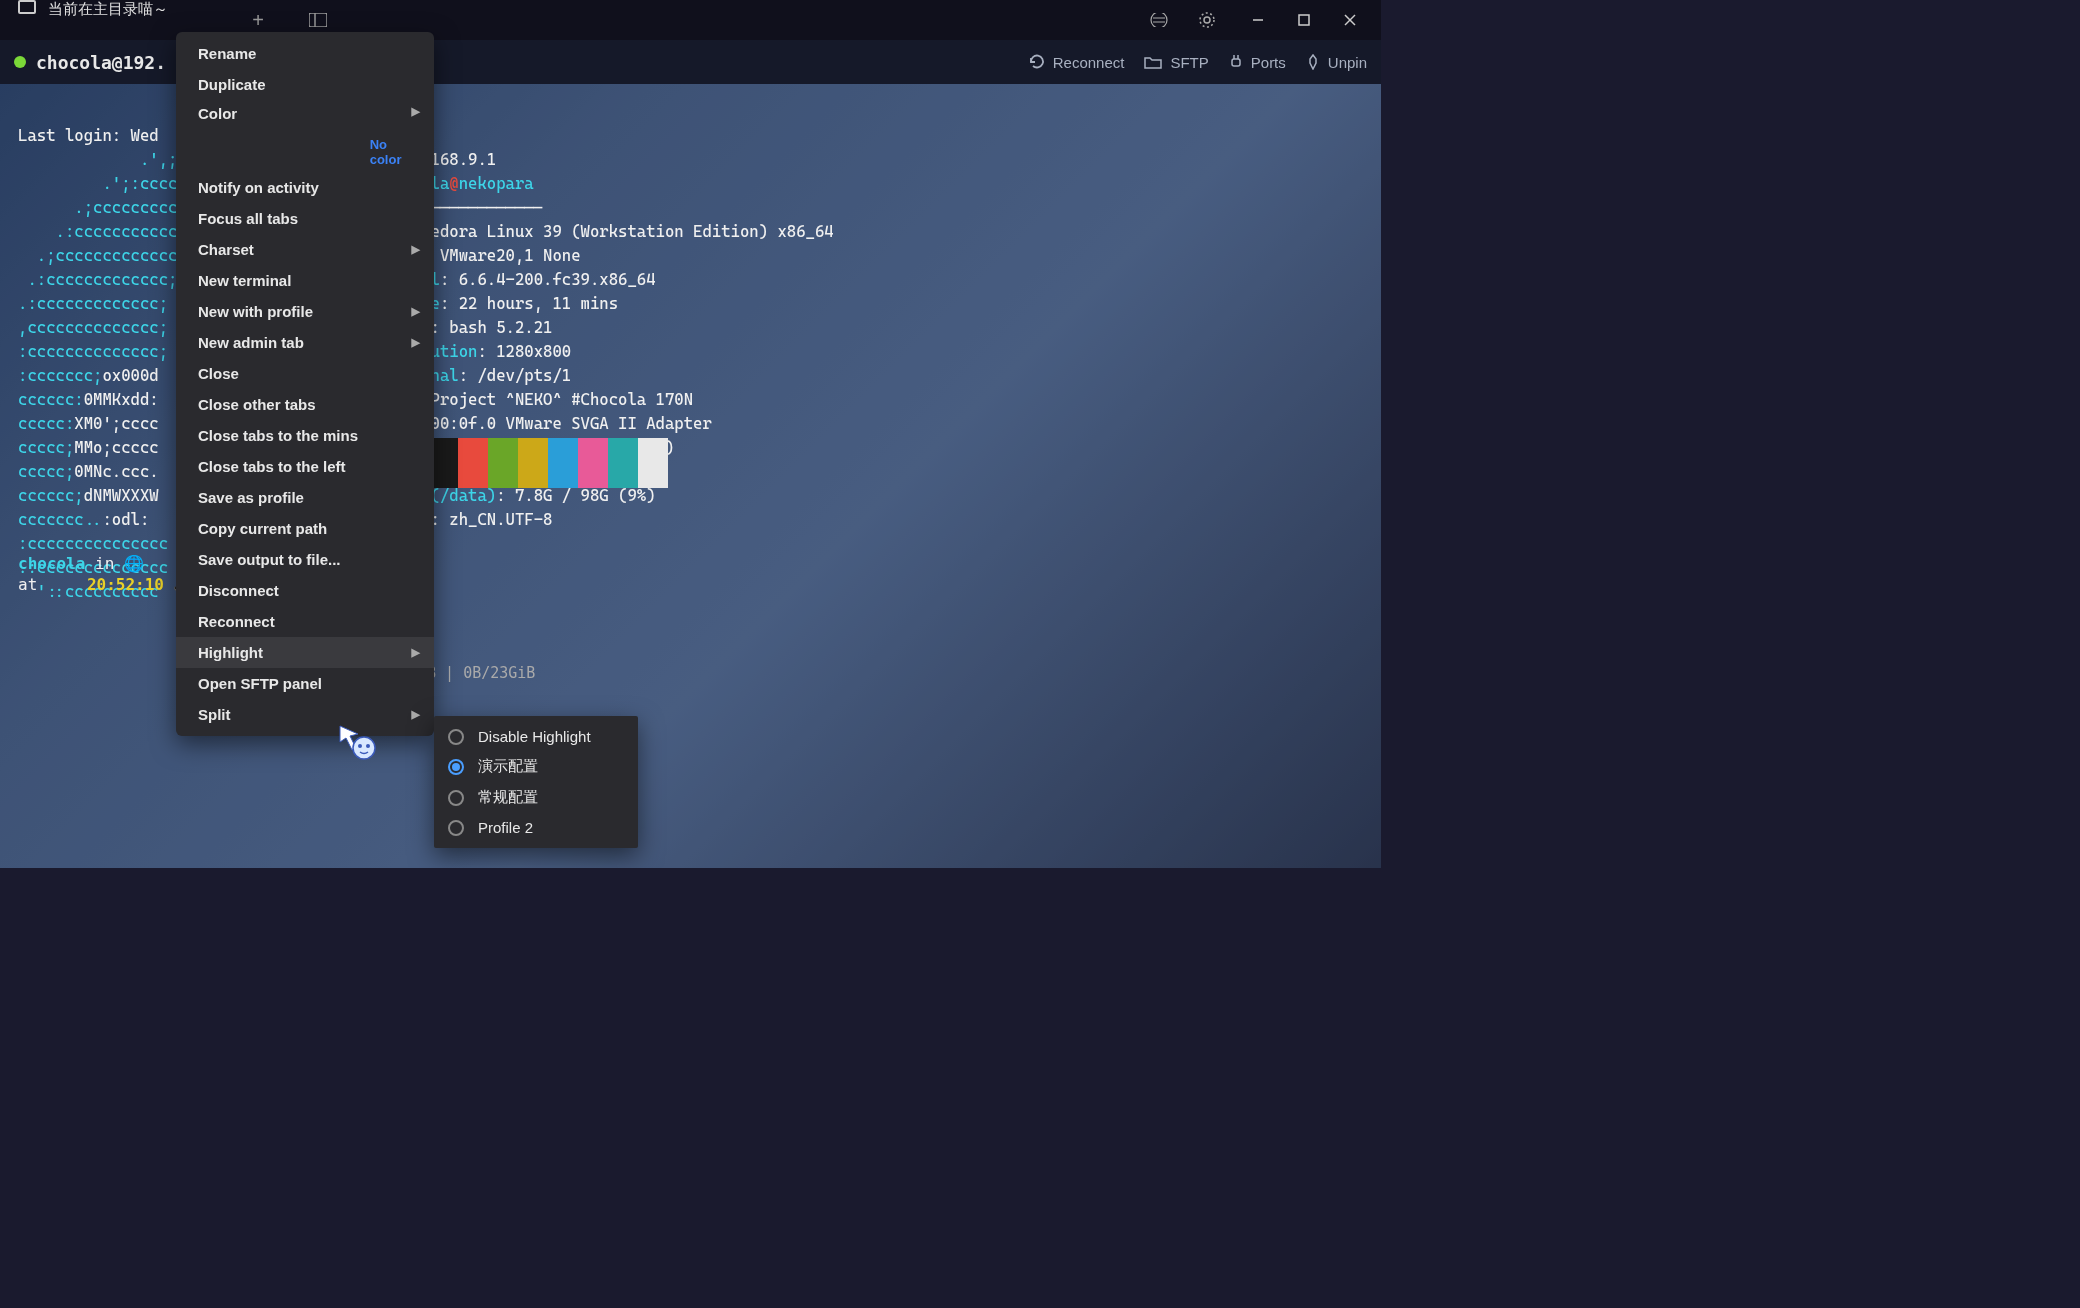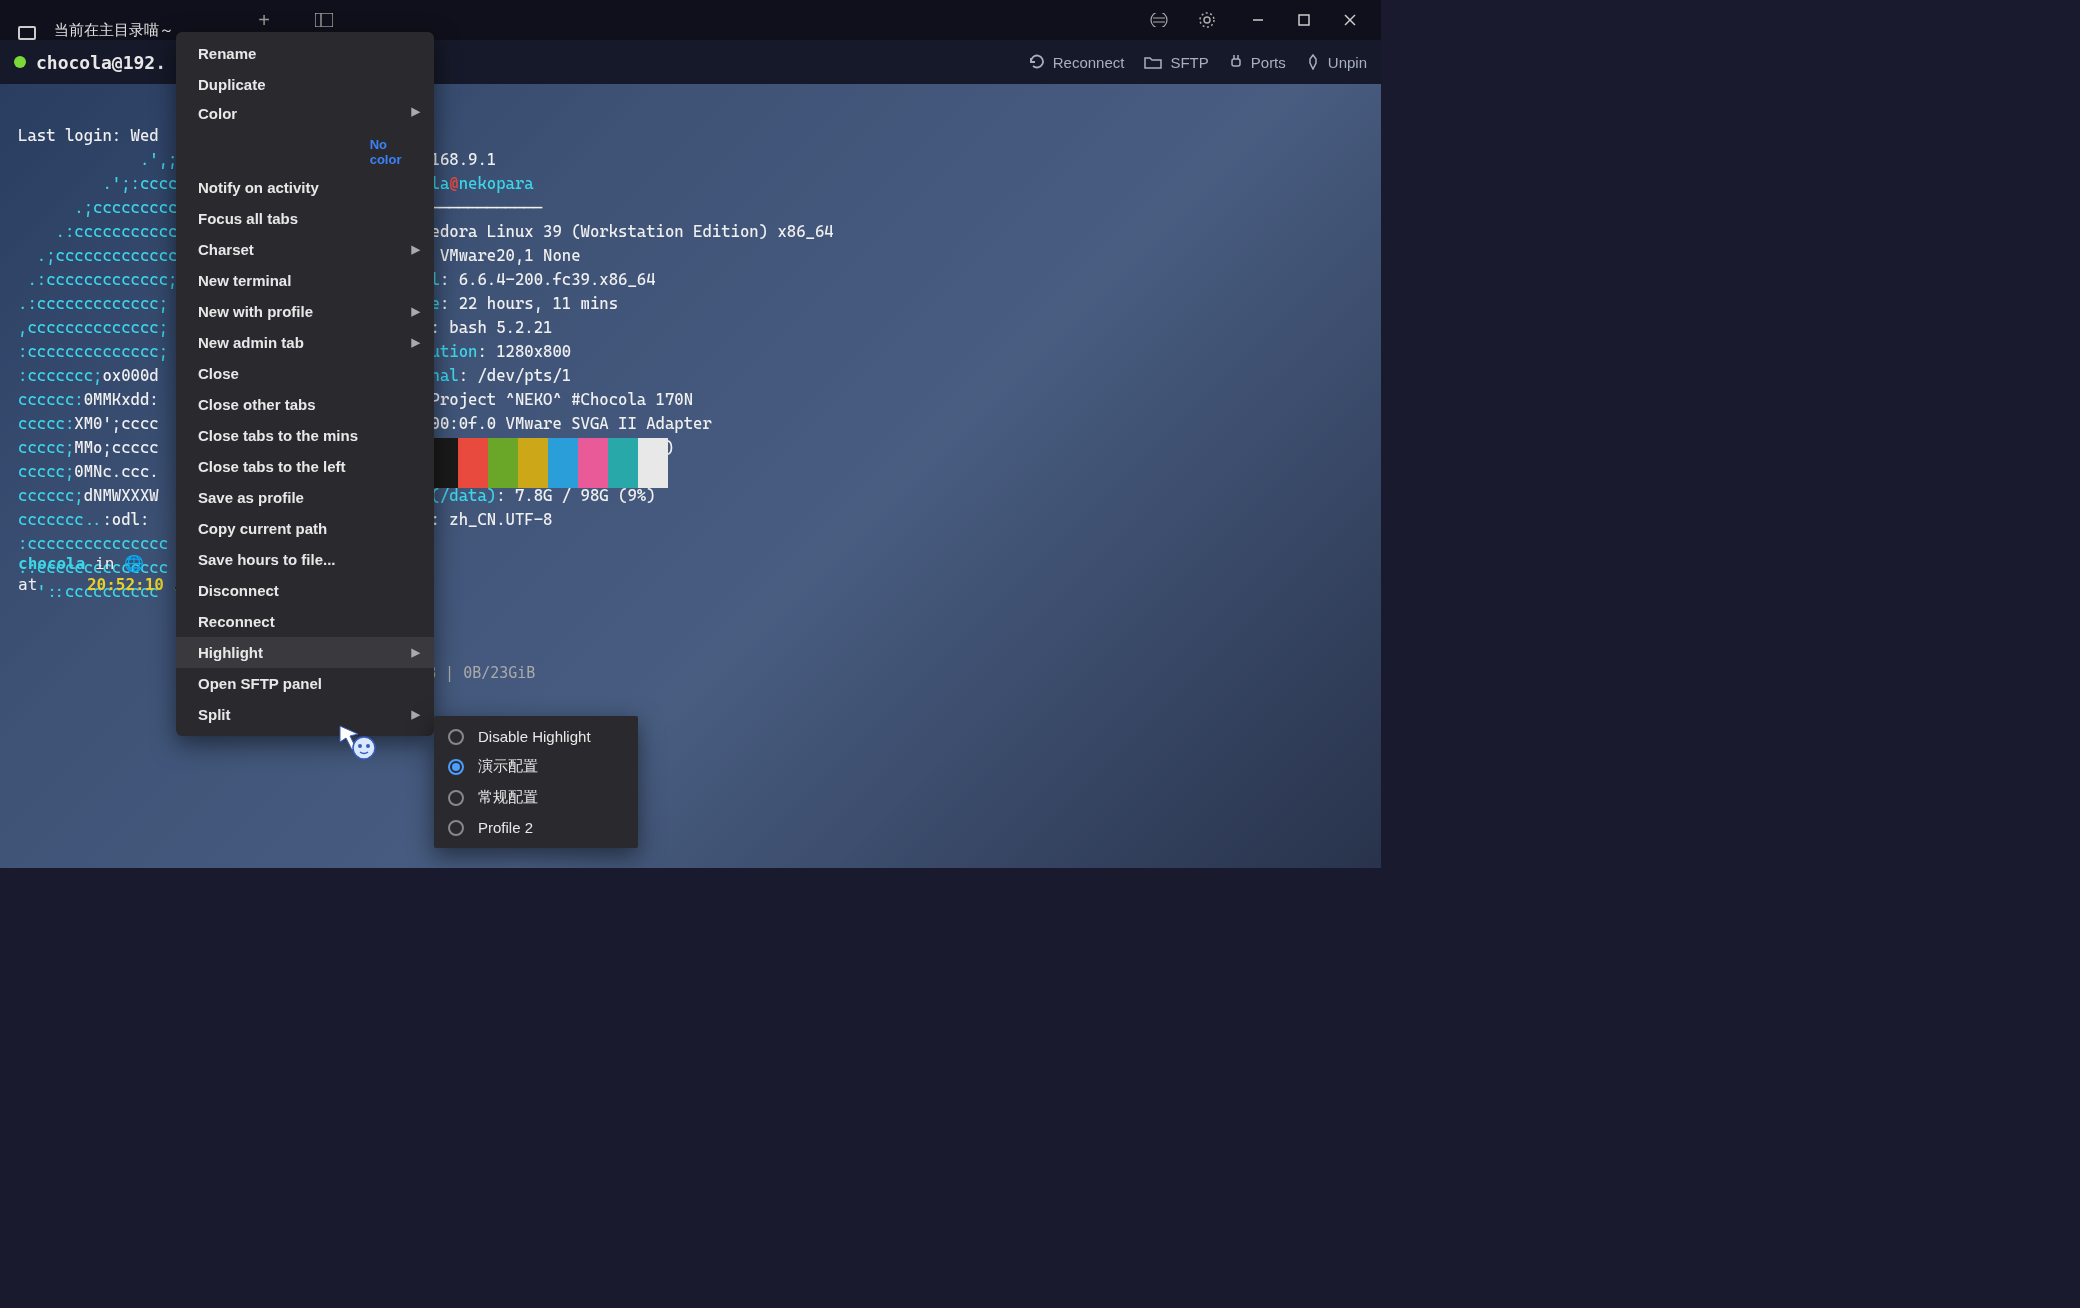--- a/index.html
+++ b/index.html
@@ -16,22 +16,22 @@
   height: 40px;
   background: rgba(15,15,25,0.85);
   display: flex;
   align-items: center;
   padding: 0 8px;
   position: relative;
   z-index: 5;
 }
 .tab-active {
   display: flex;
-  align-items: flex-end;
-  gap: 18px;
+  align-items: flex-start;
+  gap: 12px;
   padding: 0 10px;
   height: 100%;
   font-size: 15px;
 }
 .monitor-icon { width: 18px; height: 14px; border: 2px solid #ccc; border-radius: 2px; }
 .tabbar-right { margin-left: auto; display: flex; align-items: center; gap: 8px; }
 .tb-btn { width: 40px; height: 40px; display: flex; align-items: center; justify-content: center; cursor: pointer; }
 .tb-plus { margin-left: 60px; font-size: 20px; color: #999; }
 .tb-panel { margin-left: 20px; }
 .win-controls { display: flex; gap: 0; }
@@ -321,21 +321,21 @@
   <div class="ctx-item">
       <span>Close tabs to the left</span>
     </div>
   <div class="ctx-item">
       <span>Save as profile</span>
     </div>
   <div class="ctx-item">
       <span>Copy current path</span>
     </div>
   <div class="ctx-item">
-      <span>Save hours to file...</span>
+      <span>Save output to file...</span>
     </div>
   <div class="ctx-item">
       <span>Disconnect</span>
     </div>
   <div class="ctx-item">
       <span>Reconnect</span>
     </div>
   <div class="ctx-item hover">
       <span>Highlight</span>
       <span class="ctx-sub-arrow">▶</span>

